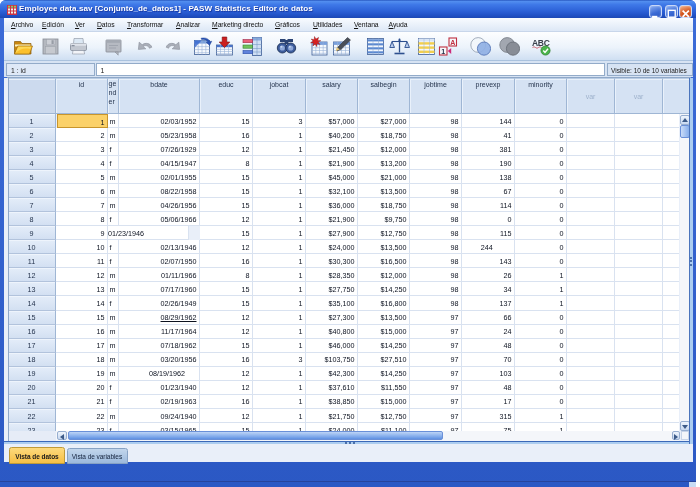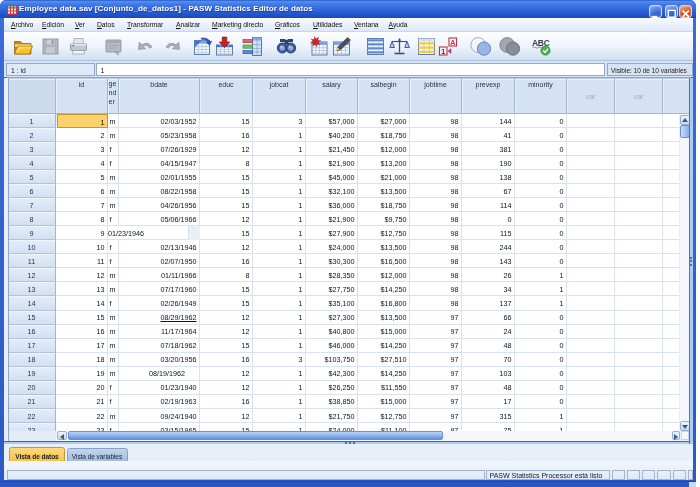--- a/index.html
+++ b/index.html
@@ -403,21 +403,21 @@
 <div class="dc" style="left:663px;top:226.34px;width:16px;text-align:left;padding-left:1.5px;border-right:none;"></div>
 <div class="rnc" style="left:8px;top:240.37px;">10</div>
 <div class="dc" style="left:56px;top:240.37px;width:52px;text-align:right;padding-right:2.5px;">10</div>
 <div class="dc" style="left:108px;top:240.37px;width:11px;text-align:left;padding-left:1.5px;">f</div>
 <div class="dc" style="left:119px;top:240.37px;width:81px;text-align:right;padding-right:2.5px;">02/13/1946</div>
 <div class="dc" style="left:200px;top:240.37px;width:53px;text-align:right;padding-right:2.5px;">12</div>
 <div class="dc" style="left:253px;top:240.37px;width:53px;text-align:right;padding-right:2.5px;">1</div>
 <div class="dc" style="left:306px;top:240.37px;width:52px;text-align:right;padding-right:2.5px;">$24,000</div>
 <div class="dc" style="left:358px;top:240.37px;width:52px;text-align:right;padding-right:2.5px;">$13,500</div>
 <div class="dc" style="left:410px;top:240.37px;width:52px;text-align:right;padding-right:2.5px;">98</div>
-<div class="dc" style="left:462px;top:240.37px;width:53px;text-align:right;padding-right:2.5px;">244</div>
+<div class="dc" style="left:462px;top:240.37px;width:53px;text-align:center;padding-right:2.5px;">244</div>
 <div class="dc" style="left:515px;top:240.37px;width:52px;text-align:right;padding-right:2.5px;">0</div>
 <div class="dc" style="left:567px;top:240.37px;width:48px;text-align:right;padding-right:2.5px;"></div>
 <div class="dc" style="left:615px;top:240.37px;width:48px;text-align:right;padding-right:2.5px;"></div>
 <div class="dc" style="left:663px;top:240.37px;width:16px;text-align:left;padding-left:1.5px;border-right:none;"></div>
 <div class="rnc" style="left:8px;top:254.40px;">11</div>
 <div class="dc" style="left:56px;top:254.40px;width:52px;text-align:right;padding-right:2.5px;">11</div>
 <div class="dc" style="left:108px;top:254.40px;width:11px;text-align:left;padding-left:1.5px;">f</div>
 <div class="dc" style="left:119px;top:254.40px;width:81px;text-align:right;padding-right:2.5px;">02/07/1950</div>
 <div class="dc" style="left:200px;top:254.40px;width:53px;text-align:right;padding-right:2.5px;">16</div>
 <div class="dc" style="left:253px;top:254.40px;width:53px;text-align:right;padding-right:2.5px;">1</div>
@@ -540,21 +540,21 @@
 <div class="dc" style="left:515px;top:366.64px;width:52px;text-align:right;padding-right:2.5px;">0</div>
 <div class="dc" style="left:567px;top:366.64px;width:48px;text-align:right;padding-right:2.5px;"></div>
 <div class="dc" style="left:615px;top:366.64px;width:48px;text-align:right;padding-right:2.5px;"></div>
 <div class="dc" style="left:663px;top:366.64px;width:16px;text-align:left;padding-left:1.5px;border-right:none;"></div>
 <div class="rnc" style="left:8px;top:380.67px;">20</div>
 <div class="dc" style="left:56px;top:380.67px;width:52px;text-align:right;padding-right:2.5px;">20</div>
 <div class="dc" style="left:108px;top:380.67px;width:11px;text-align:left;padding-left:1.5px;">f</div>
 <div class="dc" style="left:119px;top:380.67px;width:81px;text-align:right;padding-right:2.5px;">01/23/1940</div>
 <div class="dc" style="left:200px;top:380.67px;width:53px;text-align:right;padding-right:2.5px;">12</div>
 <div class="dc" style="left:253px;top:380.67px;width:53px;text-align:right;padding-right:2.5px;">1</div>
-<div class="dc" style="left:306px;top:380.67px;width:52px;text-align:right;padding-right:2.5px;">$26,250</div>
+<div class="dc" style="left:306px;top:380.67px;width:52px;text-align:right;padding-right:2.5px;">$37,610</div>
 <div class="dc" style="left:358px;top:380.67px;width:52px;text-align:right;padding-right:2.5px;">$11,550</div>
 <div class="dc" style="left:410px;top:380.67px;width:52px;text-align:right;padding-right:2.5px;">97</div>
 <div class="dc" style="left:462px;top:380.67px;width:53px;text-align:right;padding-right:2.5px;">48</div>
 <div class="dc" style="left:515px;top:380.67px;width:52px;text-align:right;padding-right:2.5px;">0</div>
 <div class="dc" style="left:567px;top:380.67px;width:48px;text-align:right;padding-right:2.5px;"></div>
 <div class="dc" style="left:615px;top:380.67px;width:48px;text-align:right;padding-right:2.5px;"></div>
 <div class="dc" style="left:663px;top:380.67px;width:16px;text-align:left;padding-left:1.5px;border-right:none;"></div>
 <div class="rnc" style="left:8px;top:394.70px;">21</div>
 <div class="dc" style="left:56px;top:394.70px;width:52px;text-align:right;padding-right:2.5px;">21</div>
 <div class="dc" style="left:108px;top:394.70px;width:11px;text-align:left;padding-left:1.5px;">f</div>
@@ -616,26 +616,16 @@
  <div style="position:absolute;left:680.5px;top:430.7px;width:8.5px;height:9.8px;background:#f4f6fa;border:1px solid #c8d4e8;"></div>
  <div style="position:absolute;left:7px;top:77.3px;width:684px;height:0px;border-top:1px solid #8fa8c8;"></div>
  <div style="position:absolute;left:7.5px;top:77.8px;width:1px;height:362.9px;background:#8fa8c8;"></div>
  <div style="position:absolute;left:4px;top:440.8px;width:688.5px;height:3.6px;background:#accdf0;border-top:1.2px solid #3a68b8;"></div>
  <div class="dot" style="left:345.2px;top:442.2px;"></div>
  <div class="dot" style="left:349.2px;top:442.2px;"></div>
  <div class="dot" style="left:353.2px;top:442.2px;"></div>
  <div style="position:absolute;left:688.5px;top:77.8px;width:4px;height:366.6px;background:#accdf0;border-left:1px solid #4a74bc;"></div>
  <div class="tab" id="tab1">Vista de datos</div>
  <div class="tab" id="tab2">Vista de variables</div>
- <div id="statuswrap">
-   <div class="stbox" style="left:3px;width:478px;"></div>
-   <div class="stbox" style="left:481.5px;width:124.5px;text-align:left;padding:1.8px 0 0 3px;">PASW Statistics Processor está listo</div>
-   <div class="stbox" style="left:607.5px;width:13px;"></div>
-   <div class="stbox" style="left:622.5px;width:13px;"></div>
-   <div class="stbox" style="left:637.5px;width:13px;"></div>
-   <div class="stbox" style="left:652.5px;width:14px;"></div>
-   <div class="stbox" style="left:668.5px;width:13px;"></div>
-   <div class="stbox" style="left:683.5px;width:5px;"></div>
- </div>
  <div style="position:absolute;left:0px;top:480.5px;width:696px;height:1.8px;background:#26449c;"></div>
  <div style="position:absolute;left:689px;top:482.3px;width:7px;height:4.7px;background:#c8dcf4;"></div>
  <div style="position:absolute;left:696px;top:0px;width:4px;height:487px;background:#fff;"></div>
 </div>
 
 </body></html>

